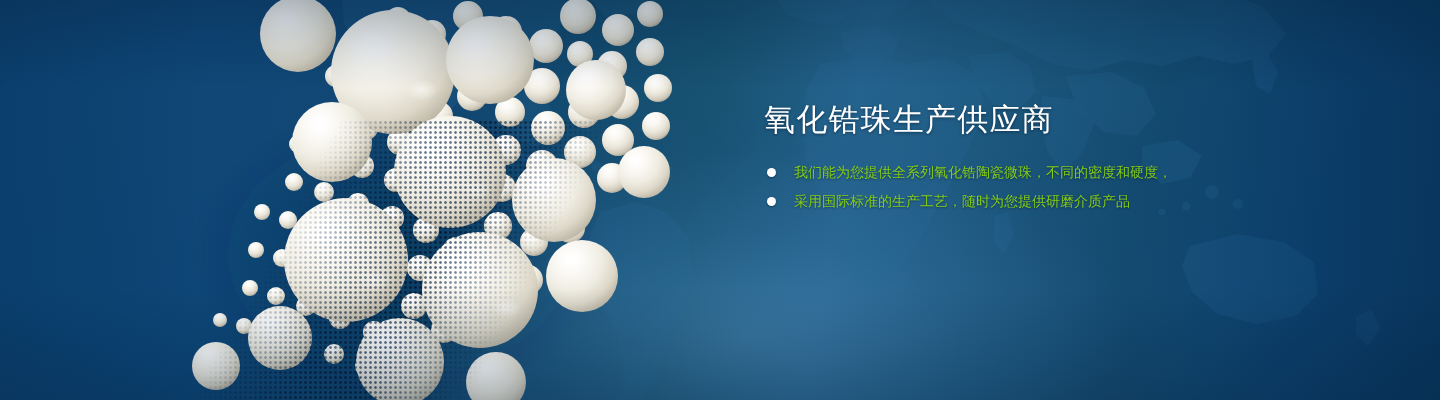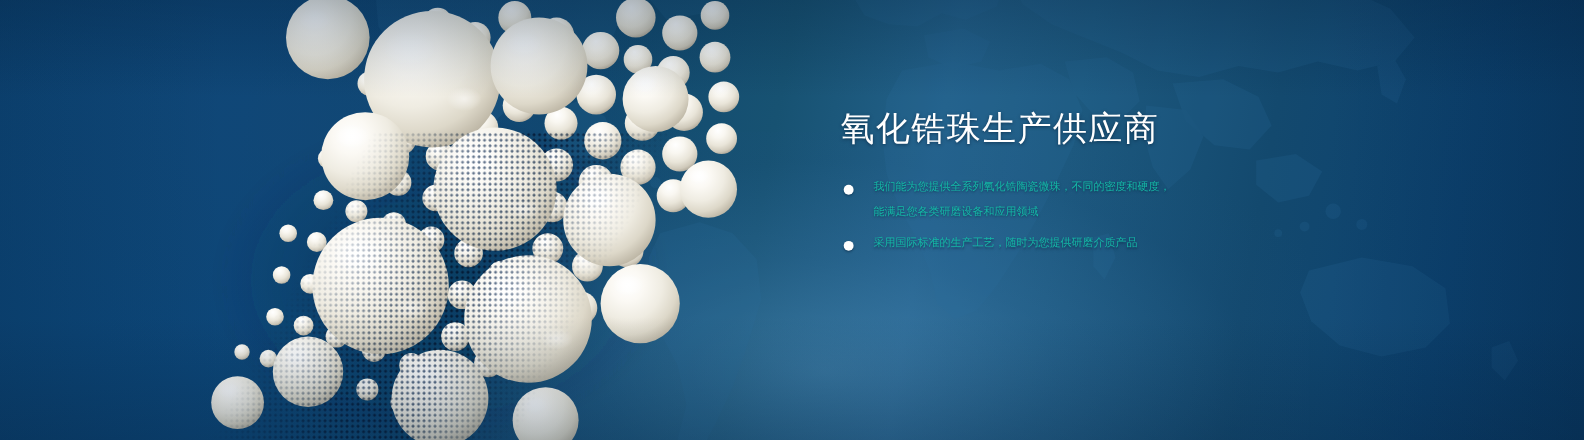--- a/index.html
+++ b/index.html
@@ -5,21 +5,21 @@
   html, body {
     margin: 0;
     padding: 0;
     background: #0a3f6b;
   }
   #banner {
     position: relative;
     width: 1440px;
     height: 400px;
     overflow: hidden;
-    font-family: Liberation Mono, monospace;
+    font-family: Liberation Sans, sans-serif;
     background: #0b4373;
   }
 
   
   .bg-base {
     position: absolute;
     inset: 0;
     background:
       linear-gradient(100deg,
         #0c4678 0%,
@@ -130,22 +130,22 @@
   }
   .bullets {
     list-style: none;
     margin: 0;
     padding: 0;
   }
   .bullet {
     position: relative;
     padding-left: 30px;
     margin-bottom: 7px;
-    color: #14b8a6;
-    font-size: 10px;
+    color: #84cc16;
+    font-size: 14px;
     line-height: 22px;
     text-shadow: 0 1px 2px rgba(2,22,44,0.5);
   }
   .bullet:last-child { margin-bottom: 14px; }
   .bullet .dot {
     position: absolute;
     left: 3px;
     top: 7px;
     width: 9px;
     height: 9px;
@@ -409,21 +409,20 @@
   <div class="bg-vignette"></div>
 
   <div class="copy">
     <h1 class="headline">氧化锆珠生产供应商</h1>
 
     <ul class="bullets">
 
       <li class="bullet">
         <span class="dot"></span>
         <span class="line">我们能为您提供全系列氧化锆陶瓷微珠，不同的密度和硬度，</span>
-        <span class="line">能满足您各类研磨设备和应用领域</span>
       </li>
 
 
       <li class="bullet">
         <span class="dot"></span>
         <span class="line">采用国际标准的生产工艺，随时为您提供研磨介质产品</span>
       </li>
 
     </ul>
   </div>

